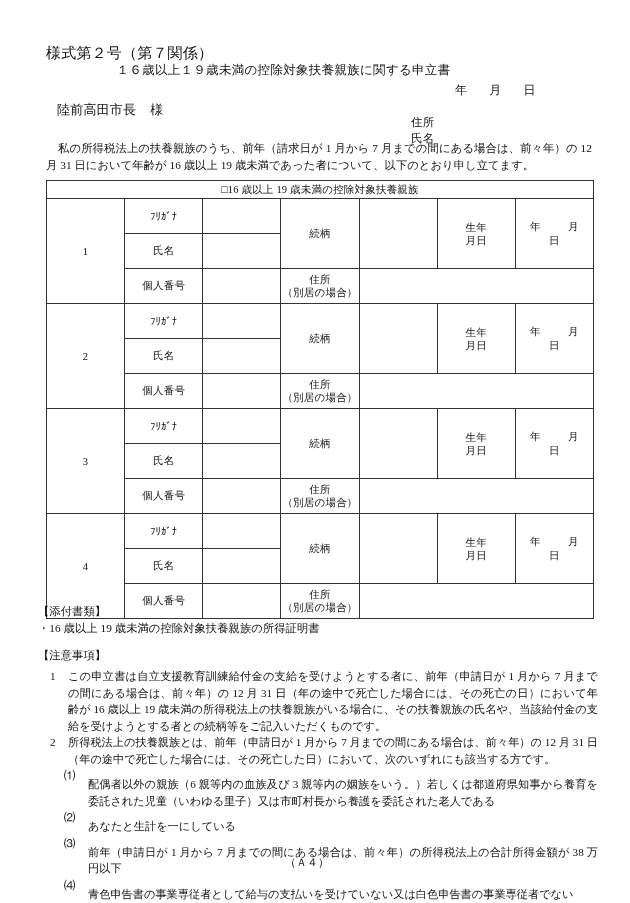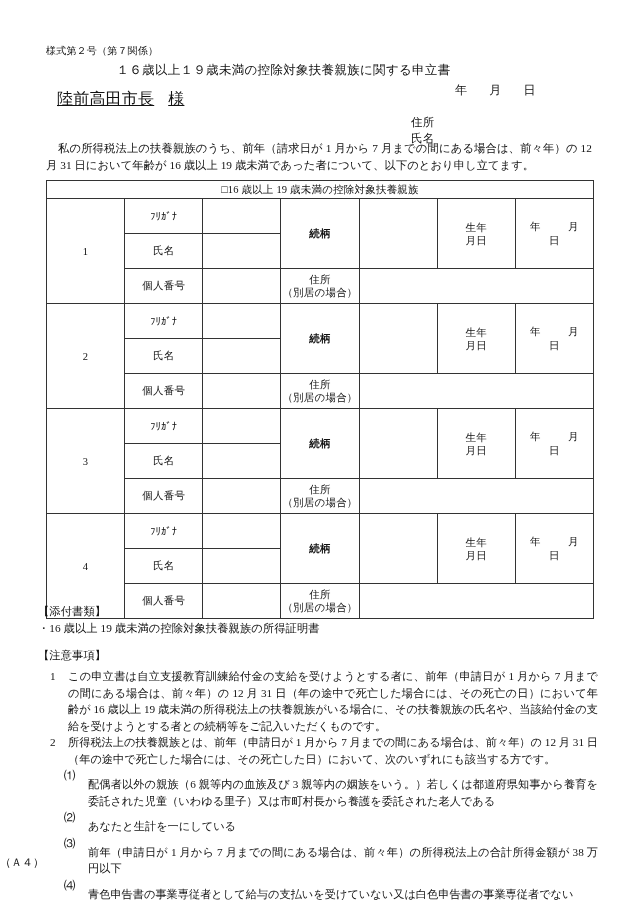--- a/index.html
+++ b/index.html
@@ -20,21 +20,21 @@
     left: 0; top: 0;
     width: 630px;
     height: 903px;
   }
 
   
   .form-no {
     position: absolute;
     left: 46px;
     top: 44px;
-    font-size: 10px;
+    font-size: 15px;
     letter-spacing: 0.2px;
     white-space: nowrap;
   }
   .doc-title {
     position: absolute;
     left: 0;
     top: 62px;
     width: 547px;
     text-align: center;
     font-size: 12.5px;
@@ -50,25 +50,24 @@
     font-size: 12px;
     white-space: nowrap;
     letter-spacing: 0.2px;
   }
   .date-line span { display: inline-block; }
   .date-line .g { width: 31px; }
 
   .addressee {
     position: absolute;
     left: 57px;
-    top: 89px;
-    font-size: 16px;
+    top: 101px;
+    font-size: 13px;
     white-space: nowrap;
     letter-spacing: 0.2px;
-    text-decoration: underline;
   }
   .addressee .sama { margin-left: 14px; }
 
   .applicant {
     position: absolute;
     left: 411px;
     top: 114px;
     font-size: 11.5px;
     line-height: 16px;
     letter-spacing: 0.2px;
@@ -110,21 +109,21 @@
   td.checkhdr {
     text-align: left;
     padding-left: 4px;
     height: 17px;
     font-size: 11px;
     border-bottom: 1px solid #333333;
   }
   td.idx      { width: 40px;  }
   td.lbl      { width: 64px;  height: 34px; }
   td.val      { width: 120px; }
-  td.rel-lbl  { width: 88px; font-weight: bold;  }
+  td.rel-lbl  { width: 88px;  }
   td.rel-val  { width: 46px;  }
   td.dob-lbl  { width: 52px;  line-height: 13px; }
   td.dob-val  { width: 138px; }
   td.addr-lbl { line-height: 13px; }
 
   .ymd { display:inline-block; }
   .ymd i { font-style: normal; display: inline-block; width: 38px; text-align: center; }
 
   .furigana { font-size: 9.5px; letter-spacing: 0px; }
 
@@ -157,21 +156,21 @@
   .sub-list { margin-left: 18px; }
   .sub-item { display: flex; font-size: 11.2px; line-height: 16.5px; }
   .sub-num { flex: 0 0 auto; width: 24px; }
   .sub-body { flex: 1 1 auto; text-align: justify; margin-top: 9px; }
 
   .paper-size {
     position: absolute;
     left: 0;
     top: 855px;
     width: 630px;
-    text-align: left;
+    text-align: center;
     padding-right: 16px;
     box-sizing: border-box;
     font-size: 11px;
   }
 </style>
 </head>
 <body>
 
 <div class="page">
 

